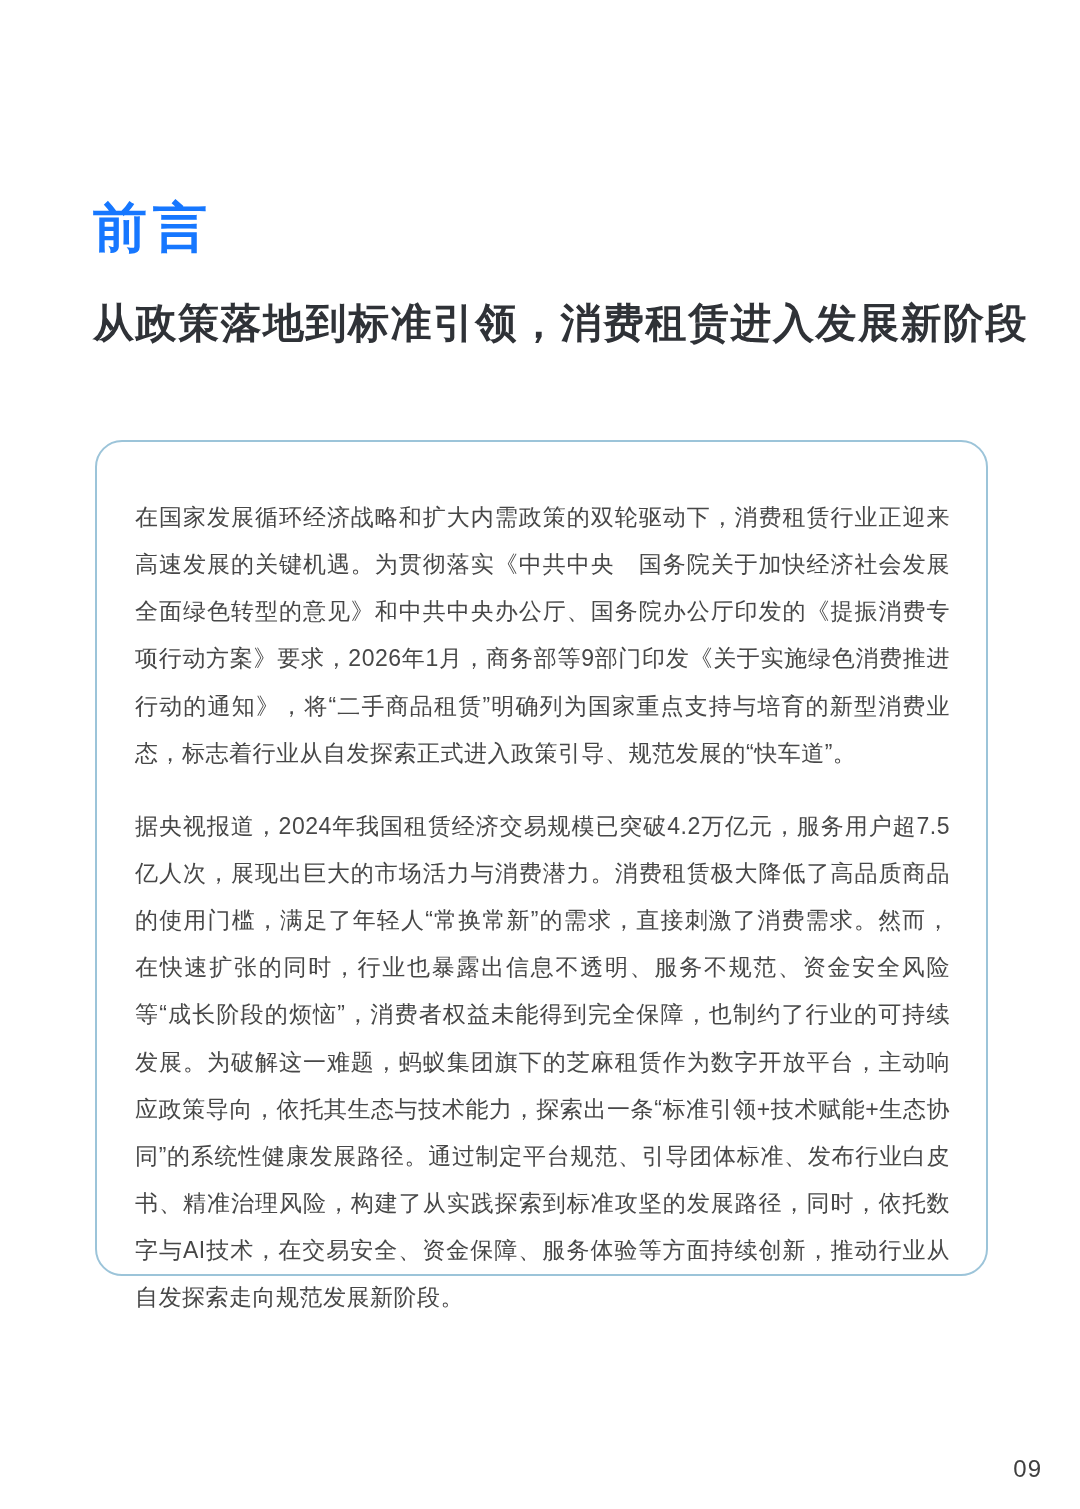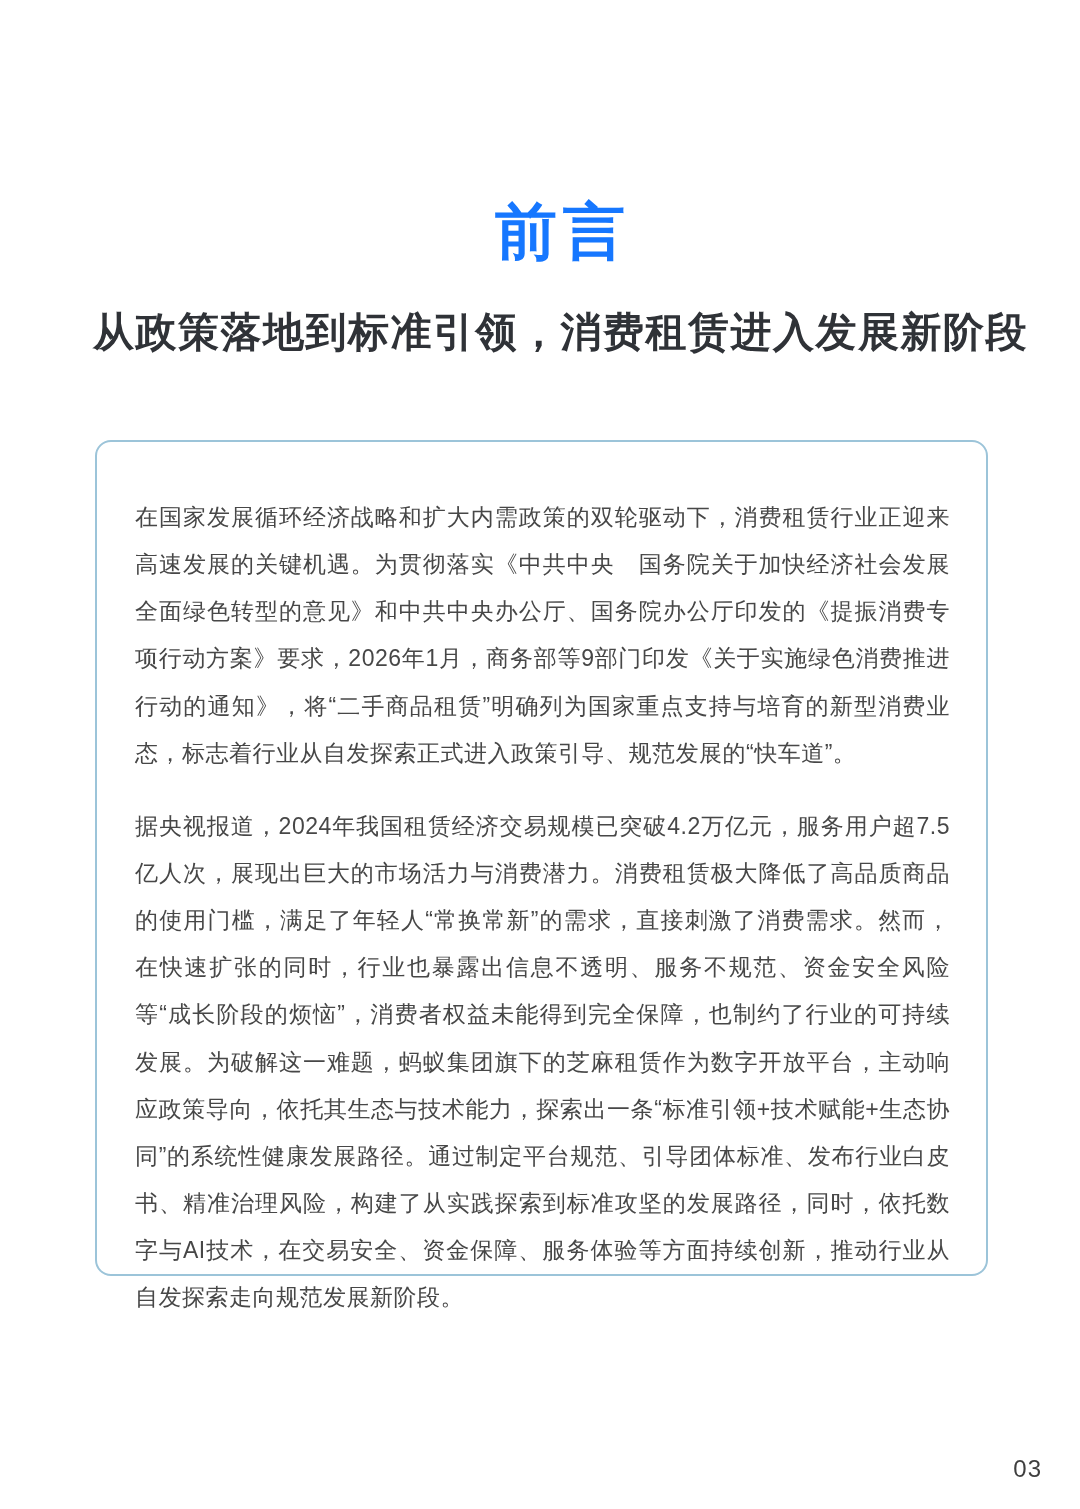--- a/index.html
+++ b/index.html
@@ -18,43 +18,42 @@
     font-family: "Liberation Sans", "DejaVu Sans", sans-serif;
     overflow: hidden;
   }
   .header {
     position: absolute;
     left: 93px;
     top: 196px;
     width: 940px;
   }
   .title {
-    font-size: 62px;
+    font-size: 54px;
     font-weight: 800;
     color: var(--accent-blue);
     letter-spacing: 6px;
     line-height: 1.15;
-    text-align: center;
   }
   .subtitle {
     margin-top: 38px;
     font-size: 41px;
     font-weight: 800;
     color: var(--heading-dark);
     letter-spacing: 1.5px;
     white-space: nowrap;
   }
   .intro-box {
     position: absolute;
     left: 95px;
     top: 440px;
     width: 893px;
     height: 836px;
     border: 2px solid var(--box-border);
-    border-radius: 16px;
+    border-radius: 27px;
     background: #ffffff;
     padding: 52px 36px 0 38px;
   }
   .intro-box p {
     font-size: 23px;
     line-height: 2.05;
     color: var(--body-text);
     text-align: justify;
     letter-spacing: 0.5px;
     margin-bottom: 26px;
@@ -76,15 +75,15 @@
   <div class="header">
     <div class="title">前言</div>
     <div class="subtitle">从政策落地到标准引领，消费租赁进入发展新阶段</div>
   </div>
 
   <section class="intro-box">
     <p>在国家发展循环经济战略和扩大内需政策的双轮驱动下，消费租赁行业正迎来高速发展的关键机遇。为贯彻落实《中共中央　国务院关于加快经济社会发展全面绿色转型的意见》和中共中央办公厅、国务院办公厅印发的《提振消费专项行动方案》要求，2026年1月，商务部等9部门印发《关于实施绿色消费推进行动的通知》，将“二手商品租赁”明确列为国家重点支持与培育的新型消费业态，标志着行业从自发探索正式进入政策引导、规范发展的“快车道”。</p>
     <p>据央视报道，2024年我国租赁经济交易规模已突破4.2万亿元，服务用户超7.5亿人次，展现出巨大的市场活力与消费潜力。消费租赁极大降低了高品质商品的使用门槛，满足了年轻人“常换常新”的需求，直接刺激了消费需求。然而，在快速扩张的同时，行业也暴露出信息不透明、服务不规范、资金安全风险等“成长阶段的烦恼”，消费者权益未能得到完全保障，也制约了行业的可持续发展。为破解这一难题，蚂蚁集团旗下的芝麻租赁作为数字开放平台，主动响应政策导向，依托其生态与技术能力，探索出一条“标准引领+技术赋能+生态协同”的系统性健康发展路径。通过制定平台规范、引导团体标准、发布行业白皮书、精准治理风险，构建了从实践探索到标准攻坚的发展路径，同时，依托数字与AI技术，在交易安全、资金保障、服务体验等方面持续创新，推动行业从自发探索走向规范发展新阶段。</p>
   </section>
 
-  <div class="page-number">03</div>
+  <div class="page-number">09</div>
 
 </div>
 
 </body></html>

